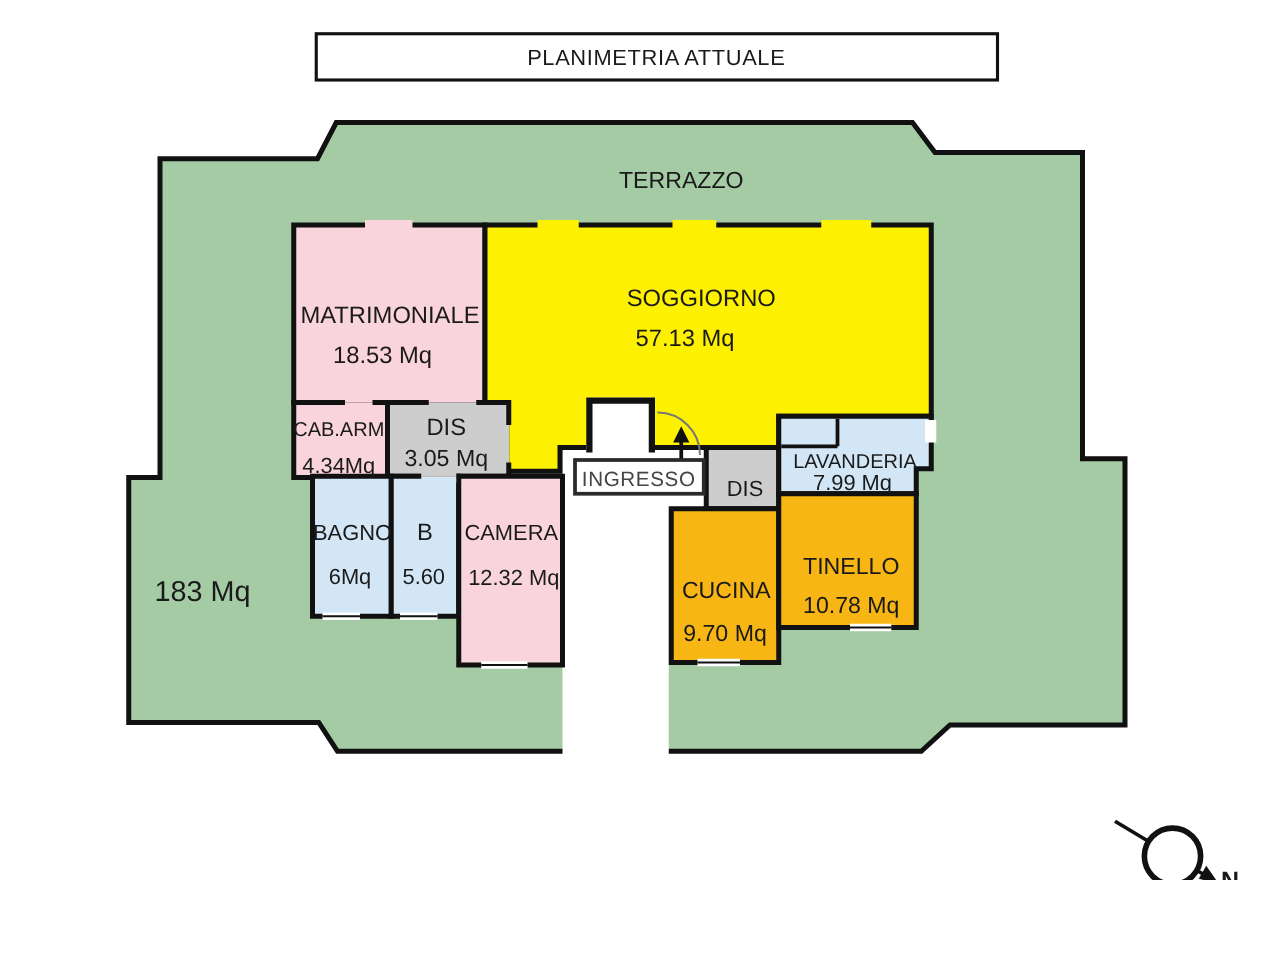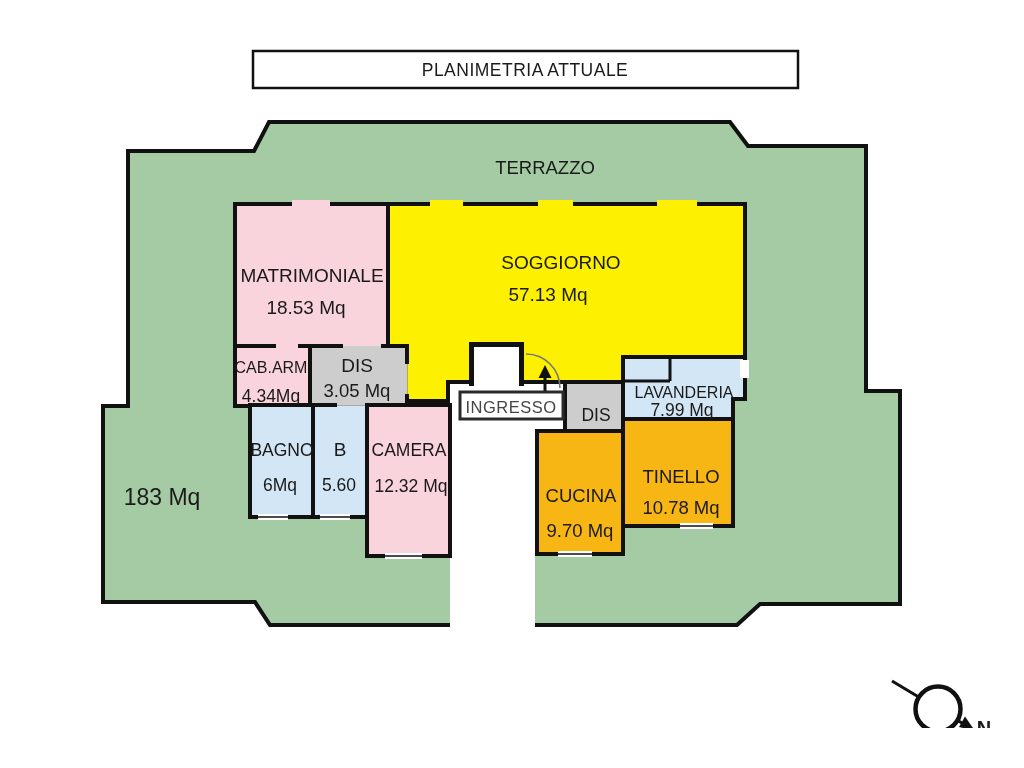--- a/index.html
+++ b/index.html
@@ -1,16 +1,16 @@
 <!DOCTYPE html>
 <html><head>
 <meta charset="utf-8">
 <style>
   html,body{margin:0;padding:0;background:#ffffff;}
-  #stage{position:relative;width:1024px;height:704px;background:#ffffff;overflow:hidden;margin-top:24px;}
+  #stage{position:relative;width:1024px;height:704px;background:#ffffff;overflow:hidden;}
   svg{position:absolute;left:0;top:0;}
   text{font-family:"Liberation Sans", sans-serif;fill:#1a1a1a;}
   .t17{font-size:17.5px;}
   .t16{font-size:16px;}
   .t18{font-size:18.5px;}
   .t19{font-size:19px;}
   .big{font-size:23px;}
   .title{font-size:17.5px;letter-spacing:.5px;}
   .north{font-size:20px;font-weight:600;}
   .ingresso{font-size:16.5px;fill:#454545;letter-spacing:.5px;}

